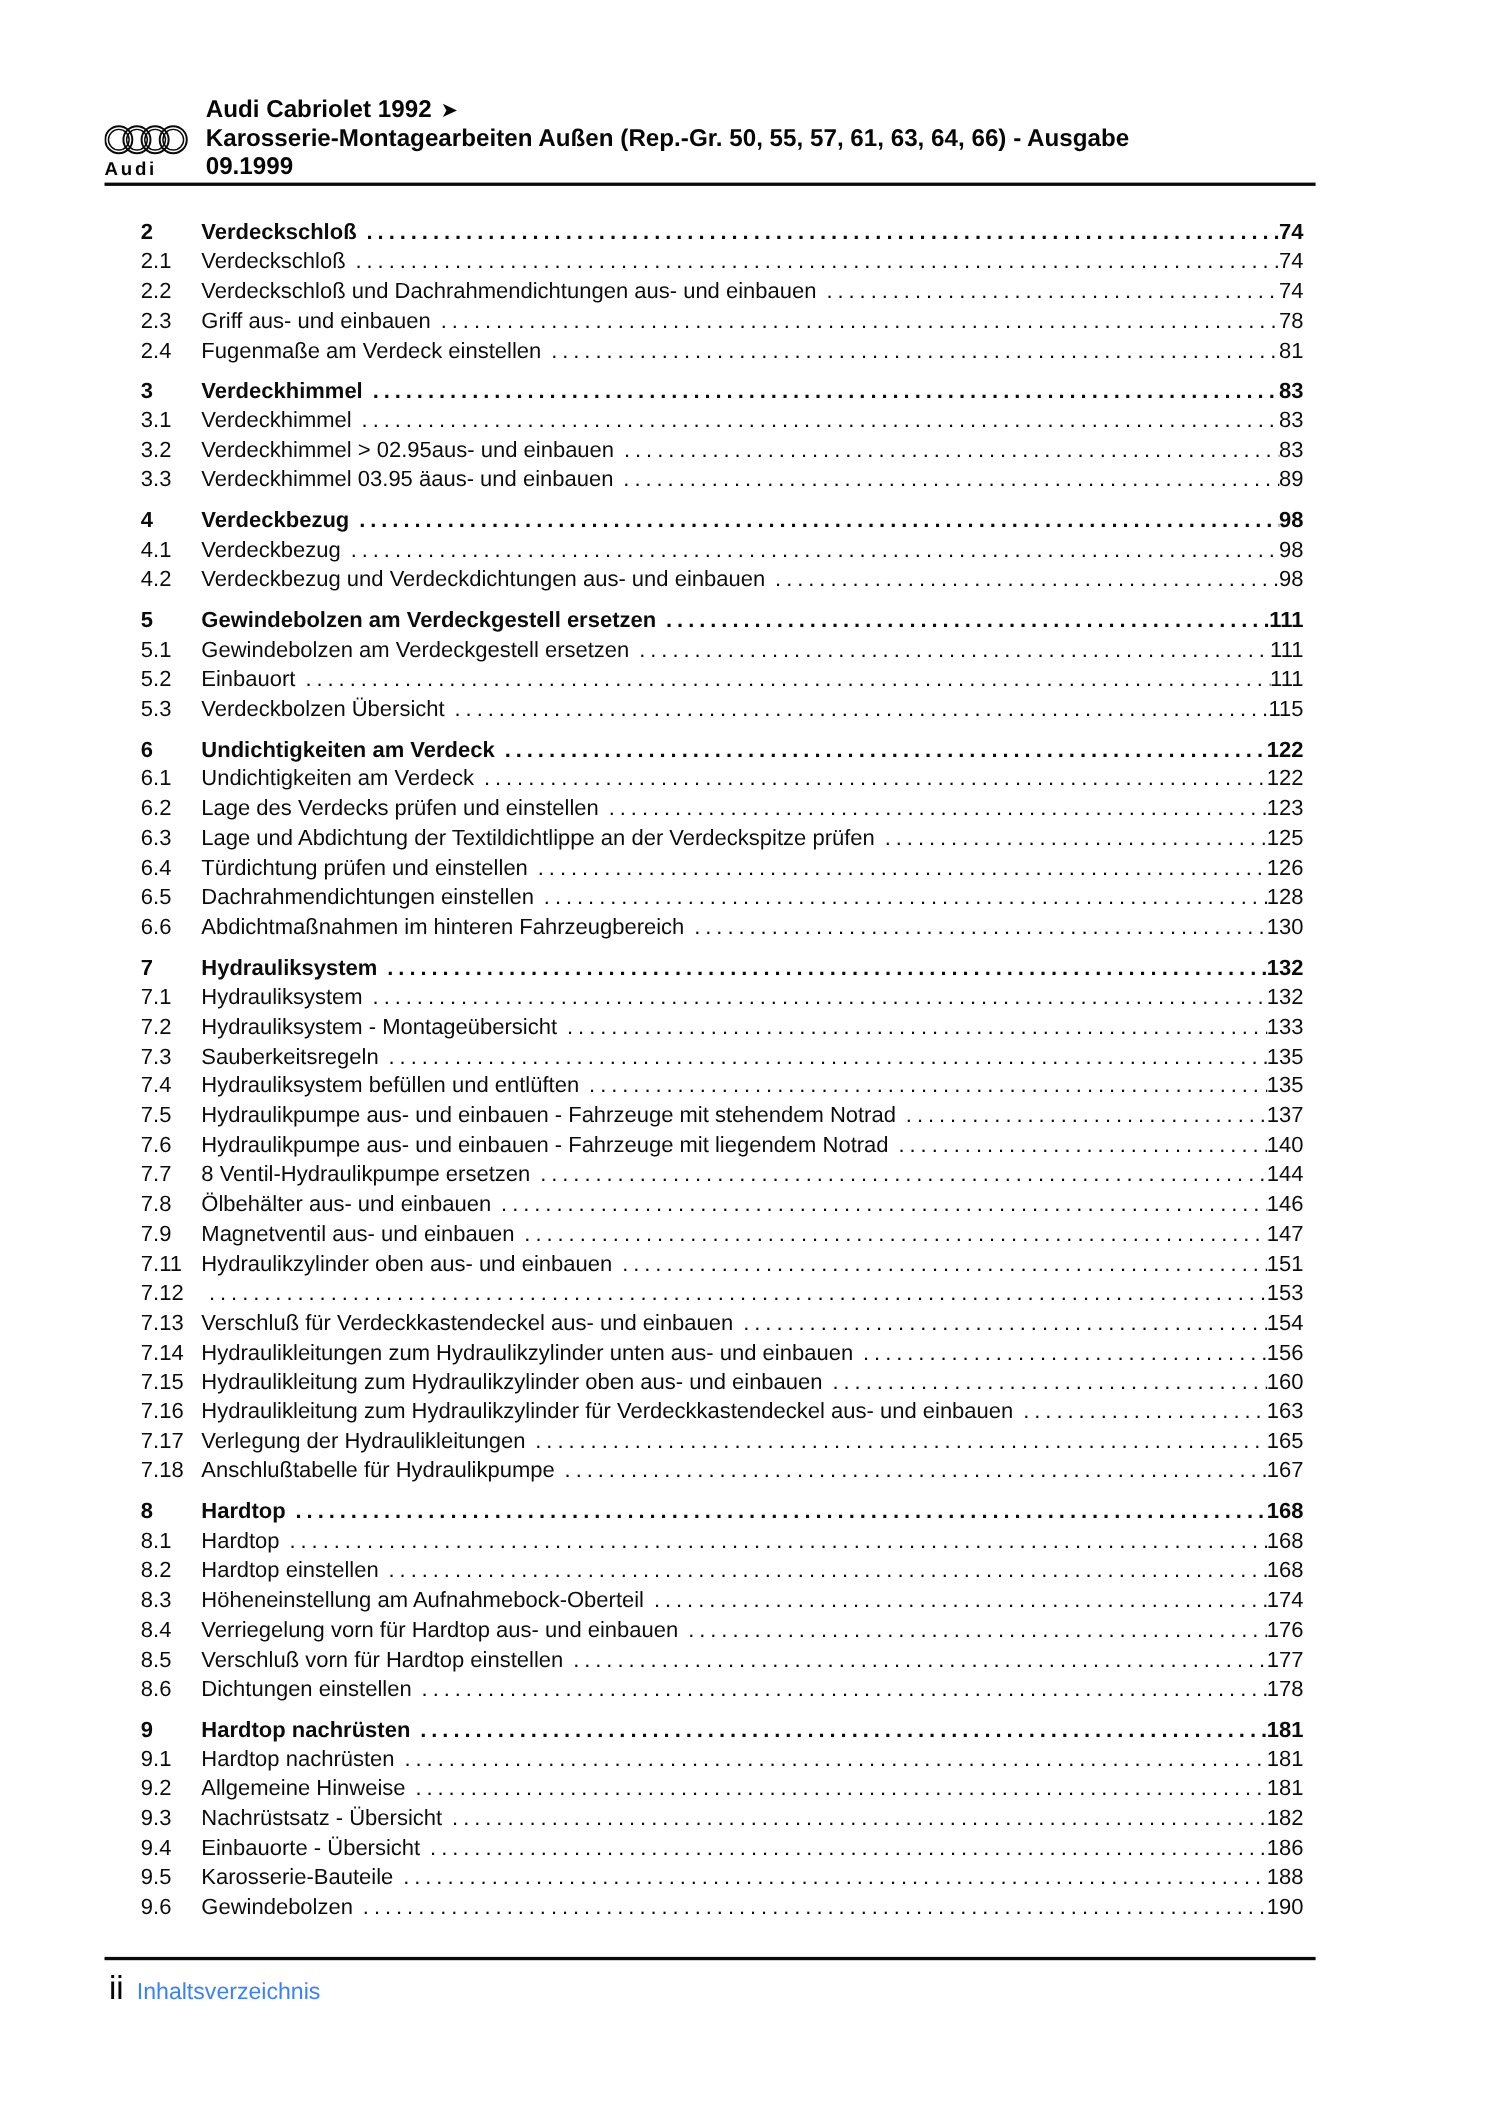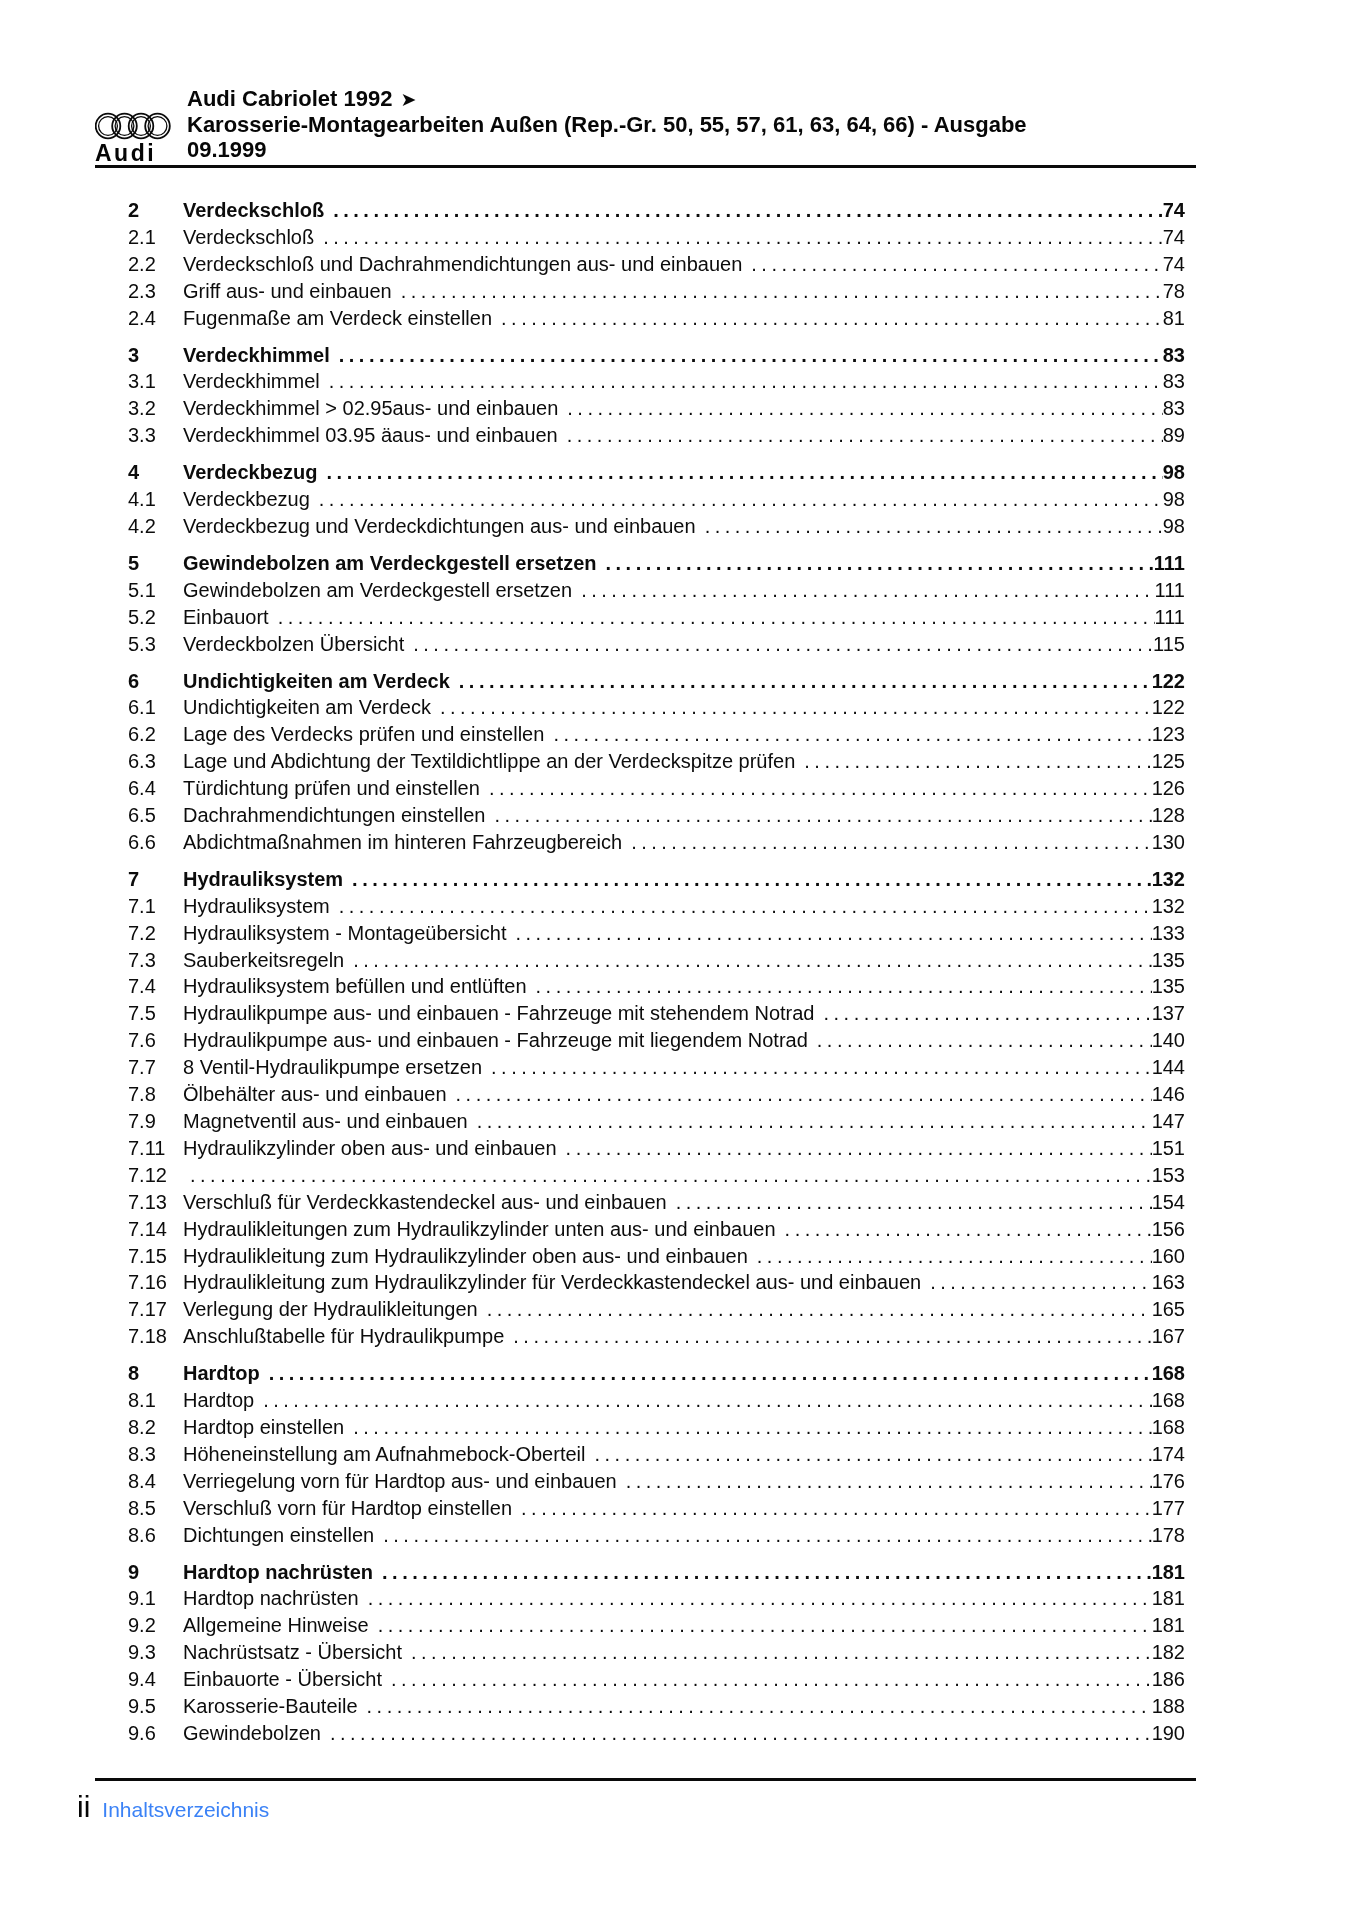--- a/index.html
+++ b/index.html
@@ -9,21 +9,21 @@
     color:#0c0c0c;position:relative;overflow:hidden;
   }
   
   .header{
     display:flex;align-items:flex-end;
     padding:86px 161px 0 95px;gap:16px;
   }
   .logo{width:76px;flex:none;display:flex;flex-direction:column;align-items:flex-start;}
   .logo svg{display:block;}
   .logo-word{
-    font-weight:700;font-size:23px;letter-spacing:2.5px;
+    font-weight:700;font-size:17px;letter-spacing:2.5px;
     line-height:18px;margin-top:0px;color:#050505;
   }
   .header-text{flex:1;font-weight:700;font-size:22px;line-height:25px;color:#070707;}
   .header-line{white-space:nowrap;}
   .arrow{font-size:19px;margin-left:8px;}
   .rule{
     border:none;border-top:3px solid #0a0a0a;
     margin:3px 161px 0 95px;height:0;
   }
   
@@ -40,21 +40,21 @@
     flex:1;overflow:hidden;padding-left:7px;min-width:18px;
   }
   .leader::after{
     content:"...................................................................................................................................................................";
     letter-spacing:4.5px;white-space:nowrap;
   }
   .pg{flex:none;text-align:center;padding-right:11px;}
   
   .footer-rule{margin-top:31px;}
   .footer{
-    padding:10px 161px 0 77px;
+    padding:10px 161px 0 99px;
     display:flex;align-items:baseline;gap:12px;
   }
   .footer-pg{font-size:30px;line-height:32px;color:#060606;}
   .footer-label{font-size:21px;color:#3b82f6;}
 </style>
 </head>
 <body>
 
 <div class="header">
   <div class="logo">

